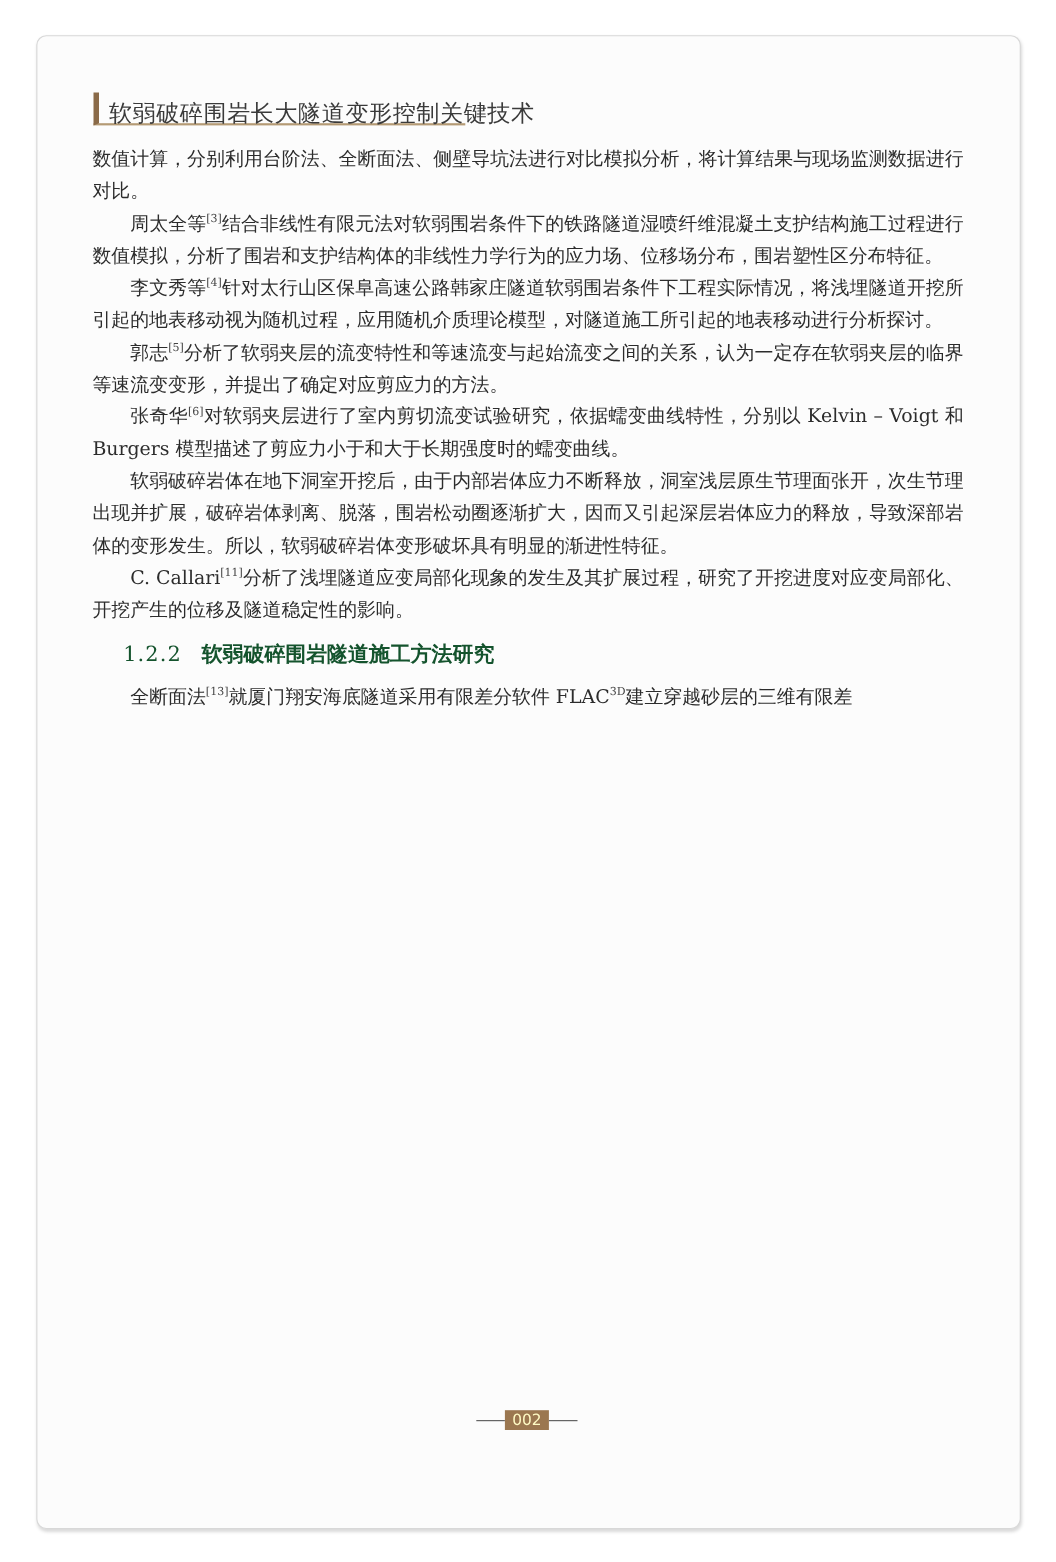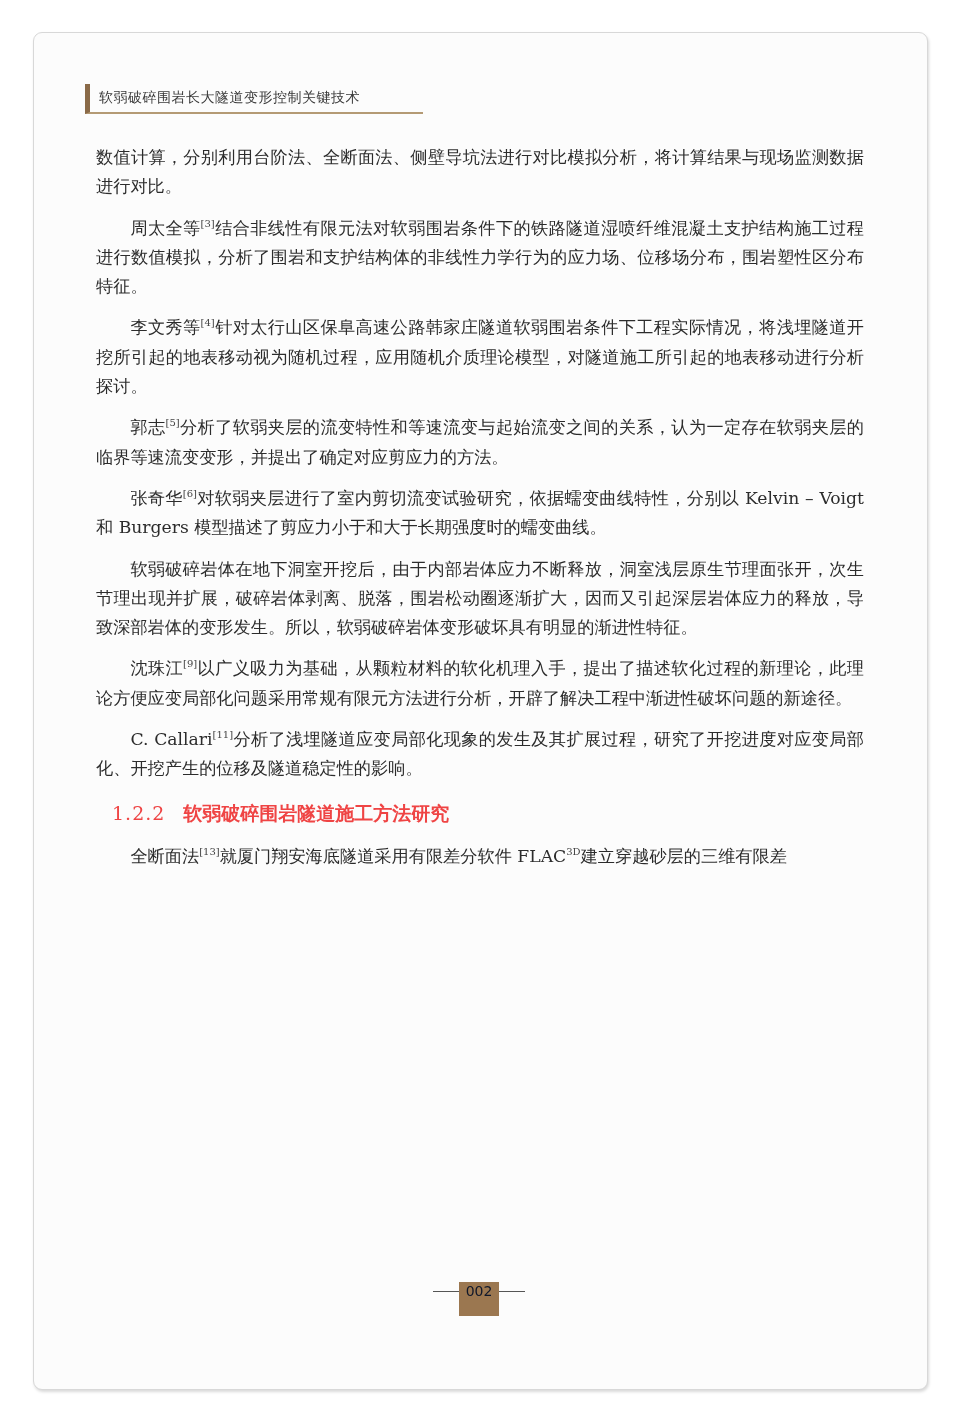--- a/index.html
+++ b/index.html
@@ -24,75 +24,75 @@
       left: 85px; top: 84px;
       width: 338px; height: 30px;
       border-left: 5px solid #8a6a48;
       border-bottom: 2px solid #b49a74;
       box-sizing: border-box;
     }
     .running-header span {
       position: absolute;
       left: 9px; top: 5px;
       font-family: "DejaVu Sans", "Liberation Sans", sans-serif;
-      font-size: 14px;
+      font-size: 21px;
       color: #3a3a3a;
       letter-spacing: 0.5px;
       white-space: nowrap;
     }
     .body-text {
       position: absolute;
       left: 84px; top: 131px;
       width: 792px;
       color: #2c2c2c;
       font-size: 17.2px;
       line-height: 29.3px;
       text-align: justify;
     }
     .body-text p {
-      margin: 12px;
+      margin: 0;
       text-indent: 2em;
       text-align: justify;
     }
     .body-text p.cont { text-indent: 0; }
     sup {
       font-size: 10px;
       line-height: 0;
       vertical-align: 7px;
       color: #444;
     }
     .section-heading {
       margin: 8px 0 8px 0;
       padding-left: 28px;
       font-size: 19px;
       line-height: 34px;
-      color: #ef4444;
+      color: #14532d;
       font-weight: bold;
     }
     .section-heading .num {
       font-weight: normal;
       margin-right: 18px;
       letter-spacing: 1px;
     }
     .folio {
       position: absolute;
       left: 420px; top: 1281px;
       width: 120px; height: 20px;
     }
     .folio .rule-l, .folio .rule-r {
       position: absolute; top: 10px; height: 1px; width: 26px; background: #555;
     }
     .folio .rule-l { left: 13px; }
     .folio .rule-r { left: 79px; }
     .folio .badge {
       position: absolute;
       left: 39px; top: 1px;
-      width: 40px; height: 34px;
+      width: 40px; height: 18px;
       background: #9b7750;
-      color: #0f172a;
+      color: #fef9c3;
       font-family: "DejaVu Sans", "Liberation Sans", sans-serif;
       font-size: 14px;
       line-height: 18px;
       text-align: center;
     }
   </style>
 </head>
 <body>
 
 <div class="page"></div>
@@ -109,21 +109,20 @@
 
   <p><span>李文秀等</span><sup>[4]</sup><span>针对太行山区保阜高速公路韩家庄隧道软弱围岩条件下工程实际情况，将浅埋隧道开挖所引起的地表移动视为随机过程，应用随机介质理论模型，对隧道施工所引起的地表移动进行分析探讨。</span></p>
 
   <p><span>郭志</span><sup>[5]</sup><span>分析了软弱夹层的流变特性和等速流变与起始流变之间的关系，认为一定存在软弱夹层的临界等速流变变形，并提出了确定对应剪应力的方法。</span></p>
 
   <p><span>张奇华</span><sup>[6]</sup><span>对软弱夹层进行了室内剪切流变试验研究，依据蠕变曲线特性，分别以 Kelvin – Voigt 和 Burgers 模型描述了剪应力小于和大于长期强度时的蠕变曲线。</span></p>
 
   <p><span>软弱破碎岩体在地下洞室开挖后，由于内部岩体应力不断释放，洞室浅层原生节理面张开，次生节理出现并扩展，破碎岩体剥离、脱落，围岩松动圈逐渐扩大，因而又引起深层岩体应力的释放，导致深部岩体的变形发生。所以，软弱破碎岩体变形破坏具有明显的渐进性特征。</span></p>
 
 
-  <p><span>沈珠江</span><sup>[9]</sup><span>以广义吸力为基础，从颗粒材料的软化机理入手，提出了描述软化过程的新理论，此理论方便应变局部化问题采用常规有限元方法进行分析，开辟了解决工程中渐进性破坏问题的新途径。</span></p>
 
 
   <p><span>C. Callari</span><sup>[11]</sup><span>分析了浅埋隧道应变局部化现象的发生及其扩展过程，研究了开挖进度对应变局部化、开挖产生的位移及隧道稳定性的影响。</span></p>
 
   <div class="section-heading"><span class="num">1.2.2</span><span>软弱破碎围岩隧道施工方法研究</span></div>
 
 
 
   <p><span>全断面法</span><sup>[13]</sup><span>就厦门翔安海底隧道采用有限差分软件 FLAC</span><sup>3D</sup><span>建立穿越砂层的三维有限差</span></p>
 </div>

